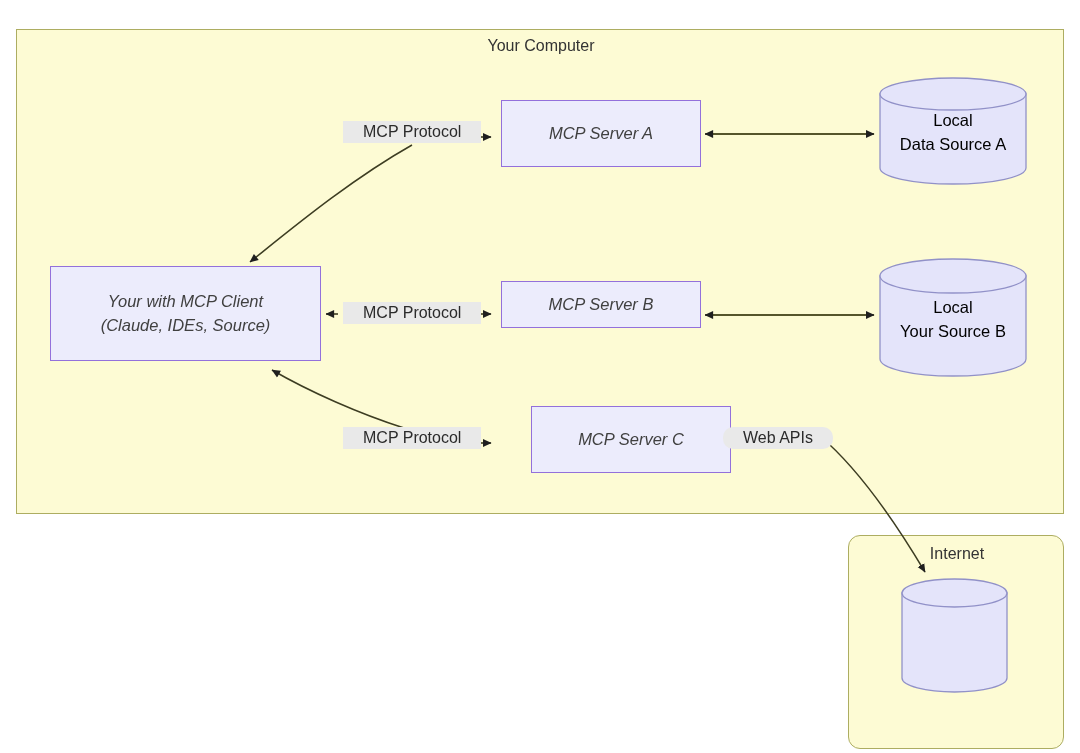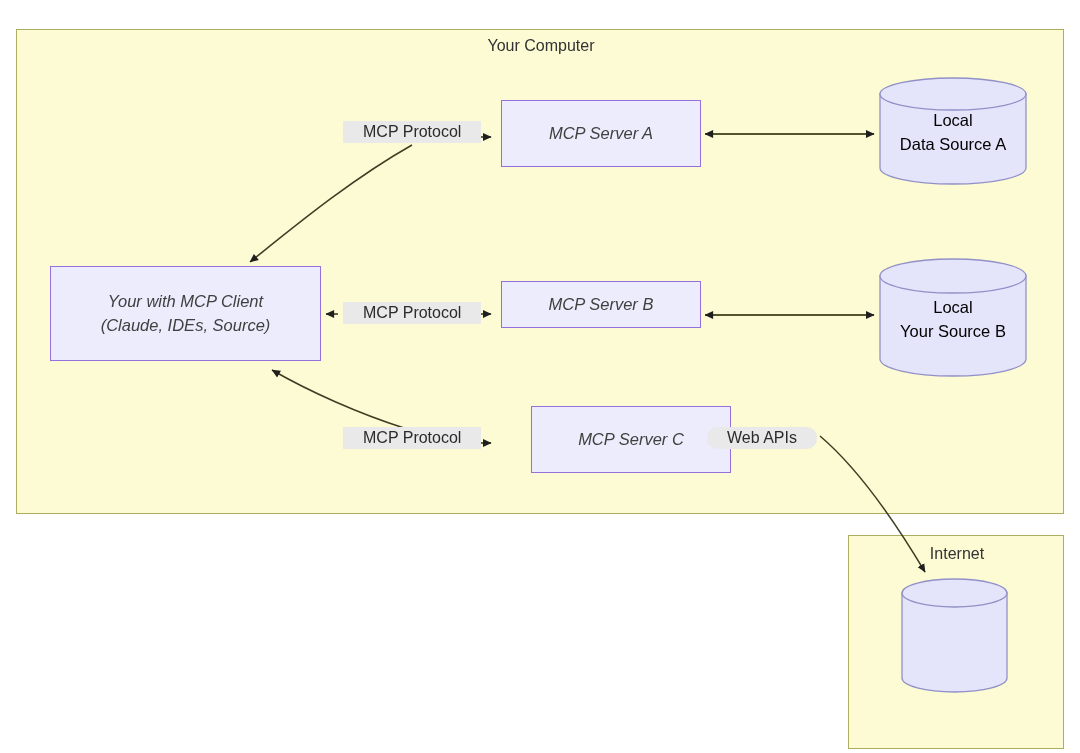--- a/index.html
+++ b/index.html
@@ -33,20 +33,21 @@
     left: 16px;
     top: 29px;
     width: 1048px;
     height: 485px;
   }
   #internet-container {
     left: 848px;
     top: 535px;
     width: 216px;
     height: 214px;
+    border-radius: 12px;
   }
   .container-title {
     position: absolute;
     font-size: 16px;
     color: #333333;
     white-space: nowrap;
     text-align: center;
   }
   #computer-title {
     left: 0;
@@ -113,21 +114,21 @@
     background: #e9e9e9;
     font-size: 16px;
     color: #2b2b2b;
     padding: 2px 20px;
     white-space: nowrap;
     box-sizing: border-box;
   }
   #lbl-mcp-a   { left: 343px; top: 121px; }
   #lbl-mcp-b   { left: 343px; top: 302px; }
   #lbl-mcp-c   { left: 343px; top: 427px; }
-  #lbl-webapis { left: 707px; top: 427px; border-radius: 10px; }
+  #lbl-webapis { left: 723px; top: 427px; border-radius: 10px; }
 
   
   #edges {
     position: absolute;
     left: 0; top: 0;
     width: 1080px;
     height: 753px;
     pointer-events: none;
   }
 </style>

